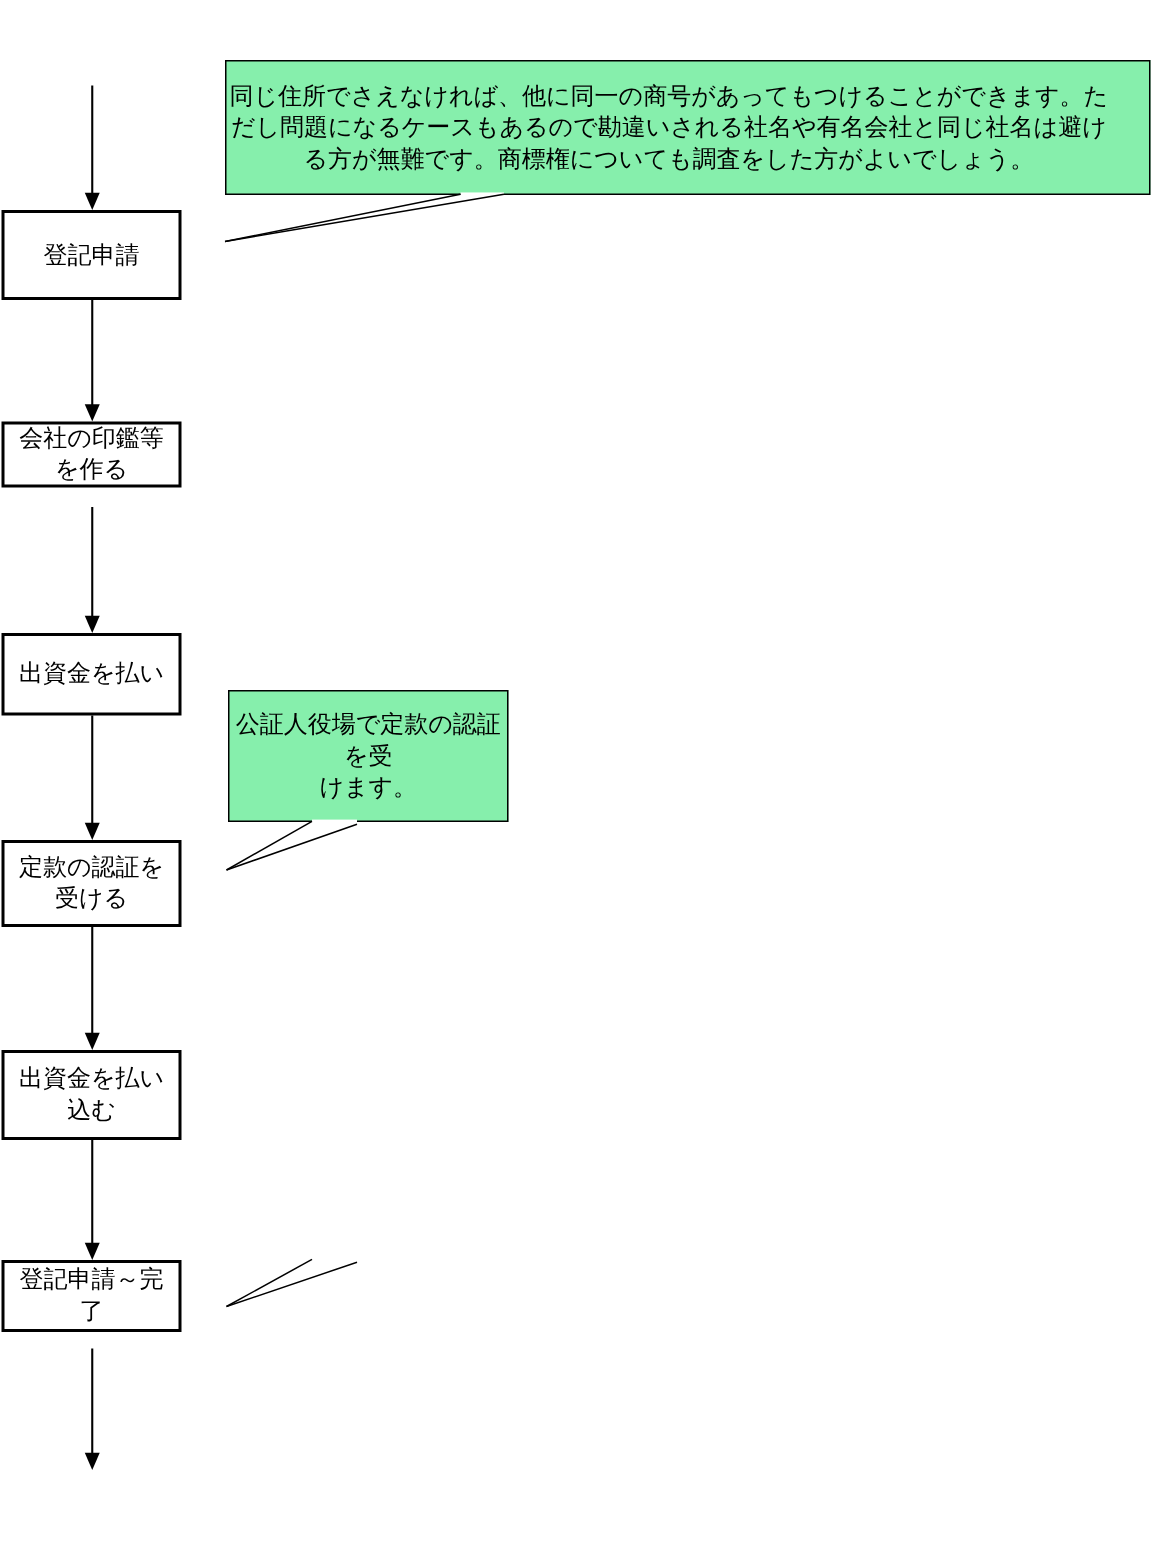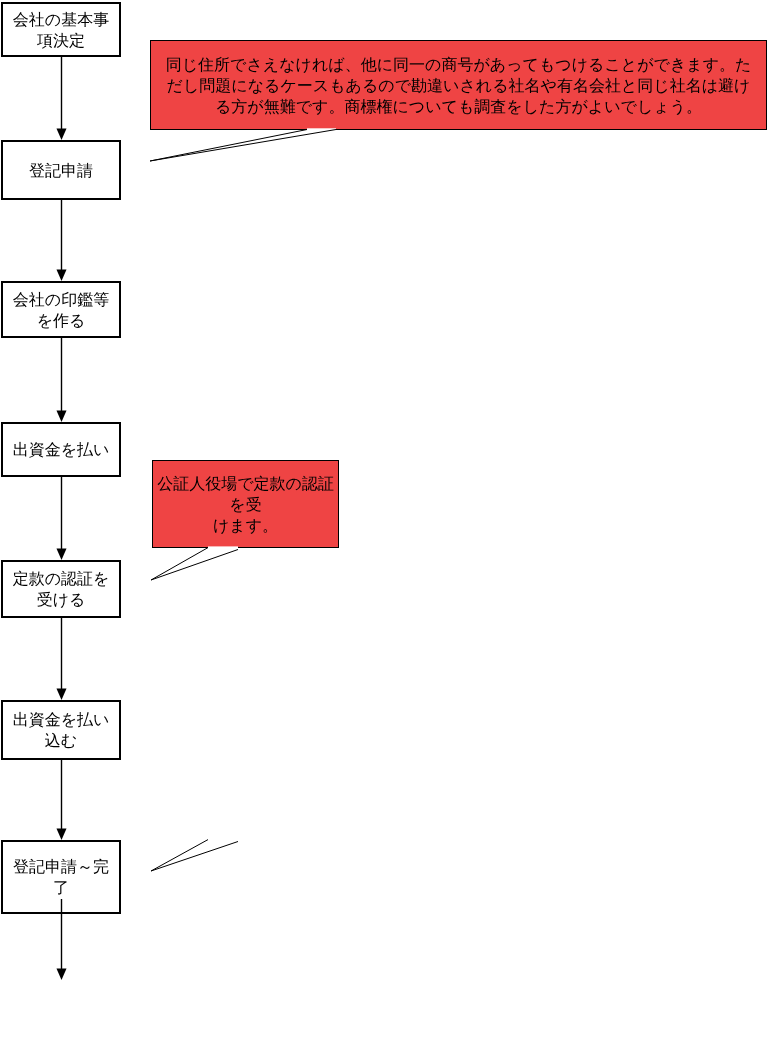--- a/index.html
+++ b/index.html
@@ -31,24 +31,23 @@
     display: block;
     white-space: pre-line;
     text-align: center;
     font-size: 16px;
     line-height: 21px;
   }
   .callout {
     position: absolute;
     box-sizing: border-box;
     border: 1px solid #000000;
-    background: #ef4444;
+    background: #86efac;
     display: flex;
     align-items: center;
-    justify-content: center;
   }
   .callout .label {
     display: block;
     white-space: pre-line;
     text-align: center;
     font-size: 16px;
     line-height: 21px;
     padding: 0 2px;
   }
   .overlay {
@@ -56,49 +55,45 @@
     left: 0;
     top: 0;
     pointer-events: none;
   }
 </style>
 </head>
 <body>
 
 <div class="canvas">
 
-  <div class="flow-box" style="top:2px;height:55px">
-    <span class="label">会社の基本事
-項決定</span>
-  </div>
 
   <div class="flow-box" style="top:140px;height:60px">
     <span class="label">登記申請</span>
   </div>
 
-  <div class="flow-box" style="top:281px;height:57px">
+  <div class="flow-box" style="top:281px;height:44px">
     <span class="label">会社の印鑑等
 を作る</span>
   </div>
 
   <div class="flow-box" style="top:422px;height:55px">
     <span class="label">出資金を払い</span>
   </div>
 
   <div class="flow-box" style="top:560px;height:58px">
     <span class="label">定款の認証を
 受ける</span>
   </div>
 
   <div class="flow-box" style="top:700px;height:60px">
     <span class="label">出資金を払い
 込む</span>
   </div>
 
-  <div class="flow-box" style="top:840px;height:74px">
+  <div class="flow-box" style="top:840px;height:48px">
     <span class="label">登記申請～完
 了</span>
   </div>
 
 
   <div class="callout" style="left:150px;top:40px;width:617px;height:90px">
     <span class="label">同じ住所でさえなければ、他に同一の商号があってもつけることができます。た
 だし問題になるケースもあるので勘違いされる社名や有名会社と同じ社名は避け
 る方が無難です。商標権についても調査をした方がよいでしょう。</span>
   </div>

